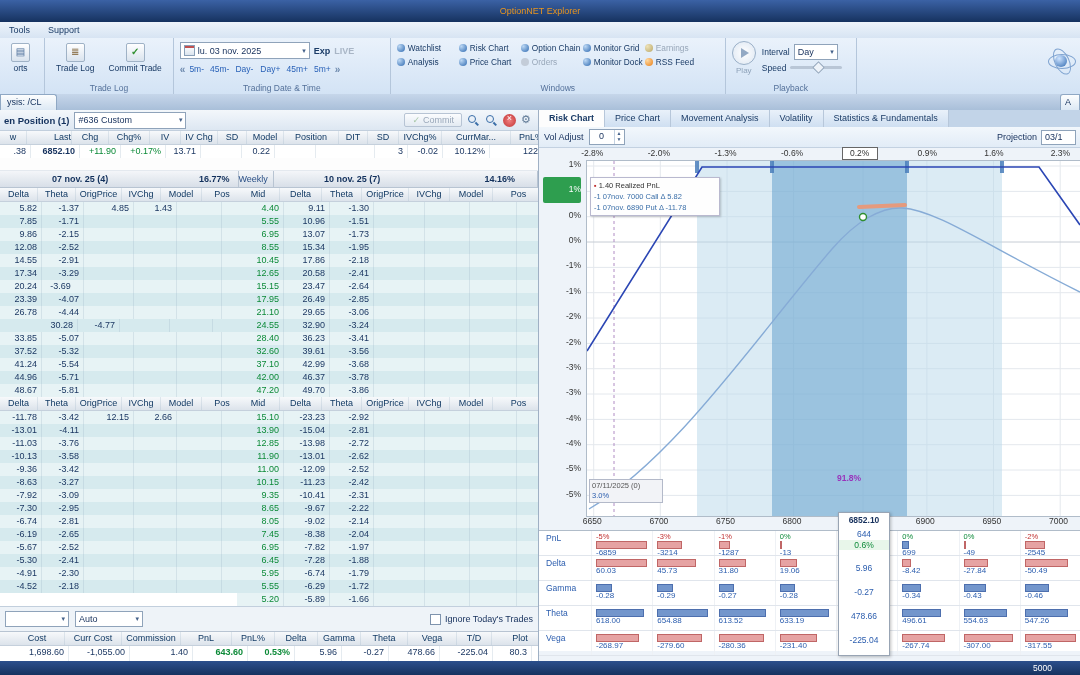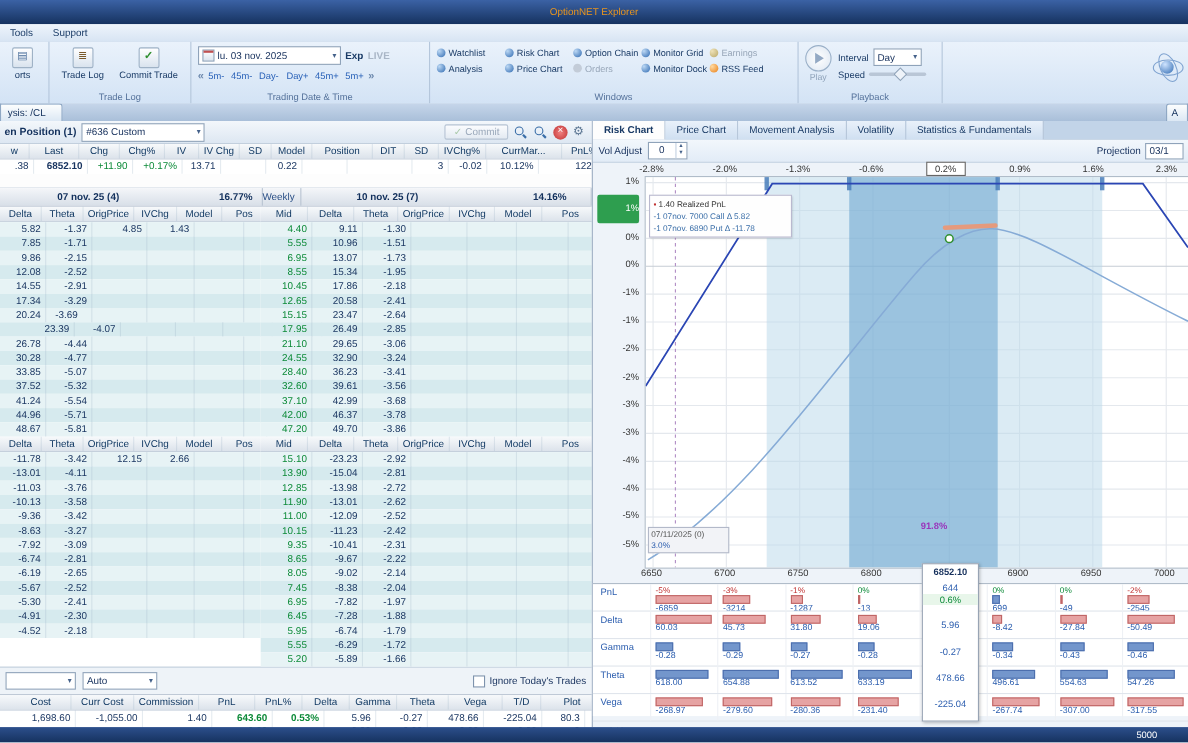--- a/index.html
+++ b/index.html
@@ -245,21 +245,21 @@
     </span>
     <span class="hicon mag"></span>
     <span class="hicon mag"></span>
     <span class="hicon redx"></span>
     <span class="hicon gear"></span>
   </div>
 
   <div class="dtable thead">
       <div class="trow">
         <div class="tcell " style="width: 26px;">w</div>
-        <div class="tcell " style="width: 44px;">Last</div>
+        <div class="tcell " style="width: 44px; text-align: right;">Last</div>
         <div class="tcell " style="width: 36px;">Chg</div>
         <div class="tcell " style="width: 40px;">Chg%</div>
         <div class="tcell " style="width: 30px;">IV</div>
         <div class="tcell " style="width: 36px;">IV Chg</div>
         <div class="tcell " style="width: 28px;">SD</div>
         <div class="tcell " style="width: 36px;">Model</div>
         <div class="tcell " style="width: 54px;">Position</div>
         <div class="tcell " style="width: 28px;">DIT</div>
         <div class="tcell " style="width: 30px;">SD</div>
         <div class="tcell " style="width: 42px;">IVChg%</div>
@@ -377,37 +377,37 @@
         </div>
         <div class="trow">
           <div class="tcell " style="width: 37px;">20.24</div>
           <div class="tcell " style="width: 37px; text-align: center;">-3.69</div>
           <div class="tcell " style="width: 45px;"></div>
           <div class="tcell " style="width: 38px;"></div>
           <div class="tcell " style="width: 40px;"></div>
           <div class="tcell pos" style="width: 40px;"></div>
         </div>
         <div class="trow">
-          <div class="tcell " style="width: 37px; margin-left: 26px;">23.39</div>
+          <div class="tcell " style="width: 37px;">23.39</div>
           <div class="tcell " style="width: 37px;">-4.07</div>
           <div class="tcell " style="width: 45px;"></div>
           <div class="tcell " style="width: 38px;"></div>
           <div class="tcell " style="width: 40px;"></div>
           <div class="tcell pos" style="width: 40px;"></div>
         </div>
         <div class="trow">
           <div class="tcell " style="width: 37px;">26.78</div>
           <div class="tcell " style="width: 37px;">-4.44</div>
           <div class="tcell " style="width: 45px;"></div>
           <div class="tcell " style="width: 38px;"></div>
           <div class="tcell " style="width: 40px;"></div>
           <div class="tcell pos" style="width: 40px;"></div>
         </div>
         <div class="trow">
-          <div class="tcell " style="width: 37px;">30.28</div>
+          <div class="tcell " style="width: 37px; margin-left: 36px;">30.28</div>
           <div class="tcell " style="width: 37px;">-4.77</div>
           <div class="tcell " style="width: 45px;"></div>
           <div class="tcell " style="width: 38px;"></div>
           <div class="tcell " style="width: 40px;"></div>
           <div class="tcell pos" style="width: 40px;"></div>
         </div>
         <div class="trow">
           <div class="tcell " style="width: 37px;">33.85</div>
           <div class="tcell " style="width: 37px;">-5.07</div>
           <div class="tcell " style="width: 45px;"></div>
@@ -656,20 +656,28 @@
           <div class="tcell " style="width: 37px;">-8.63</div>
           <div class="tcell " style="width: 37px;">-3.27</div>
           <div class="tcell " style="width: 45px;"></div>
           <div class="tcell " style="width: 38px;"></div>
           <div class="tcell " style="width: 40px;"></div>
           <div class="tcell pos" style="width: 40px;"></div>
         </div>
         <div class="trow">
           <div class="tcell " style="width: 37px;">-7.92</div>
           <div class="tcell " style="width: 37px;">-3.09</div>
+          <div class="tcell " style="width: 45px;"></div>
+          <div class="tcell " style="width: 38px;"></div>
+          <div class="tcell " style="width: 40px;"></div>
+          <div class="tcell pos" style="width: 40px;"></div>
+        </div>
+        <div class="trow">
+          <div class="tcell " style="width: 37px;">-7.30</div>
+          <div class="tcell " style="width: 37px;">-2.95</div>
           <div class="tcell " style="width: 45px;"></div>
           <div class="tcell " style="width: 38px;"></div>
           <div class="tcell " style="width: 40px;"></div>
           <div class="tcell pos" style="width: 40px;"></div>
         </div>
         <div class="trow">
           <div class="tcell " style="width: 37px;">-6.74</div>
           <div class="tcell " style="width: 37px;">-2.81</div>
           <div class="tcell " style="width: 45px;"></div>
           <div class="tcell " style="width: 38px;"></div>

